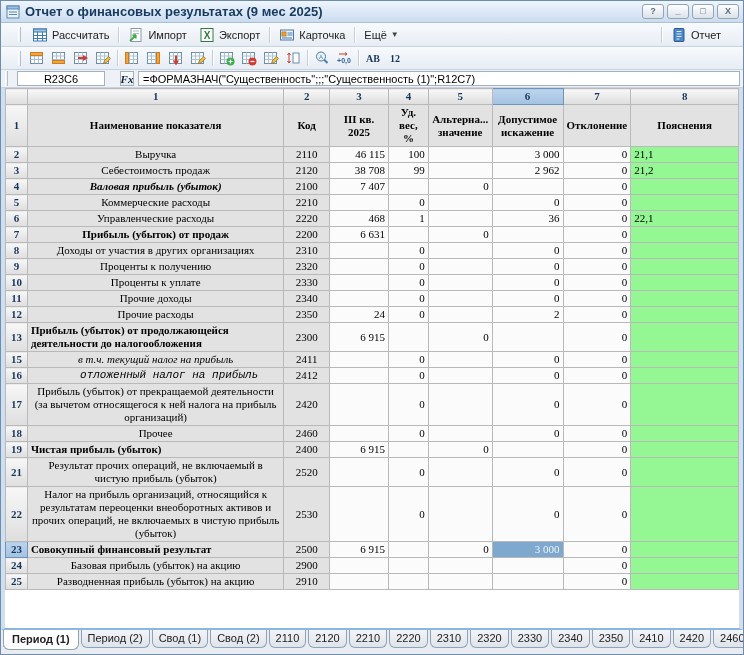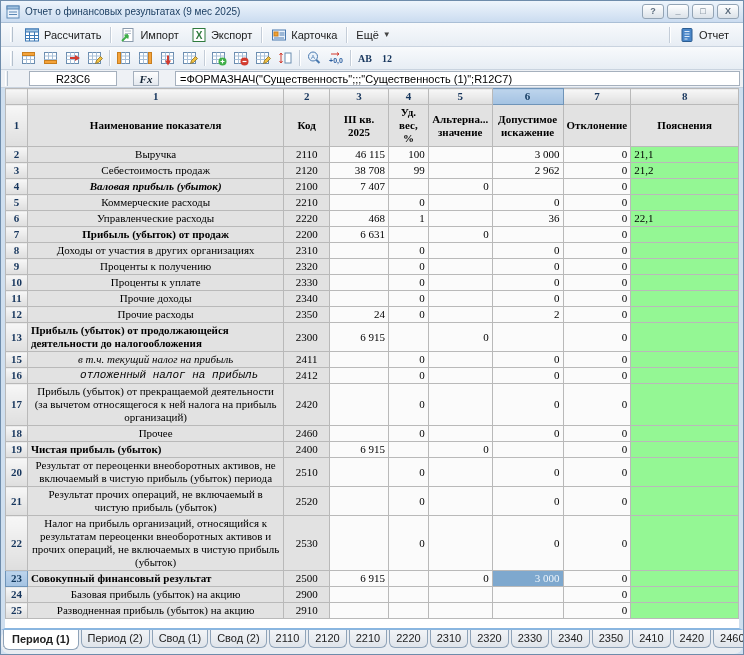--- a/index.html
+++ b/index.html
@@ -3,45 +3,45 @@
 <meta charset="utf-8">
 <style>
   html,body{margin:0;padding:0;background:#b9cadd;}
   *{box-sizing:border-box;}
   .window{width:744px;height:655px;border:1px solid #6e8cab;background:#d3e1f1;
           font-family:"Liberation Sans",sans-serif;display:flex;flex-direction:column;overflow:hidden;}
   
   .titlebar{height:22px;flex:0 0 22px;display:flex;align-items:center;padding:0 4px 0 5px;
             background:linear-gradient(#eef5fc,#cbdcf0);border-bottom:1px solid #aabfd6;}
   .title-icon{width:14px;height:14px;margin-right:5px;}
-  .titlebar .title{font-size:10px;font-weight:normal;color:#173a5e;flex:1;white-space:nowrap;overflow:hidden;}
+  .titlebar .title{font-size:13px;font-weight:bold;color:#173a5e;flex:1;white-space:nowrap;overflow:hidden;}
   .winbtn{width:22px;height:15px;margin-left:3px;border:1px solid #93a4b5;border-radius:3px;
           background:linear-gradient(#ffffff,#dbe2e9);font-size:9px;font-weight:bold;color:#5a6b7c;
           display:flex;align-items:center;justify-content:center;line-height:1;}
   
   .toolbar{display:flex;align-items:center;background:linear-gradient(#f8fafc,#e7edf4);
-           border-bottom:1px solid #c9d3df;padding:0 8px;}
+           border-bottom:1px solid #c9d3df;padding:0 16px;}
   .tb1{height:24px;flex:0 0 24px;}
   .tb2{height:23px;flex:0 0 23px;text-align:center;}
   .grip{width:3px;height:15px;border-left:1px solid #ffffff;border-right:1px solid #b4c0cd;margin:0 5px 0 1px;}
   .tbtn{display:flex;align-items:center;gap:4px;padding:2px 6px;border-radius:2px;font-size:11px;color:#222;white-space:nowrap;}
   .tsep{width:1px;height:16px;background:#c4cdd8;margin:0 3px;box-shadow:1px 0 0 #fff;}
   .spacer{flex:1;}
   .icon16{width:16px;height:16px;display:inline-block;}
   .fmtbtn{width:22px;height:19px;display:flex;align-items:center;justify-content:center;border-radius:2px;}
   .fmt-label{font-size:10px;font-weight:bold;color:#17365d;font-family:"Liberation Serif",serif;padding:0 3px;}
   .caret{font-size:8px;color:#444;}
   
   .fbar{height:18px;flex:0 0 18px;display:flex;align-items:center;background:#eef1f5;
-        border-bottom:1px solid #c9d3df;padding:0 3px;gap:16px;}
+        border-bottom:1px solid #c9d3df;padding:0 3px;gap:4px;}
   .cellref{width:88px;height:15px;background:#fff;border:1px solid #a5b0bd;font-size:11px;
            display:flex;align-items:center;justify-content:center;color:#000;}
-  .fxbtn{width:26px;height:15px;background:linear-gradient(#fdfdfd,#e4e9ef);border:1px solid #a5b0bd;
+  .fxbtn{width:14px;height:15px;background:linear-gradient(#fdfdfd,#e4e9ef);border:1px solid #a5b0bd;
          font-family:"Liberation Serif",serif;font-size:11px;font-weight:bold;font-style:italic;
-         display:flex;align-items:center;justify-content:center;color:#123;}
+         display:flex;align-items:center;justify-content:center;color:#123;margin-left:11px;}
   .formula{flex:1;height:15px;background:#fff;border:1px solid #a5b0bd;font-size:11px;
            display:flex;align-items:center;padding:0 4px;color:#000;white-space:nowrap;overflow:hidden;}
   
   .sheet{flex:1;background:#fff;border-left:4px solid #cfdfef;border-right:4px solid #cfdfef;
          overflow:hidden;border-bottom:2px solid #8ab6e0;}
   table.grid{border-collapse:collapse;table-layout:fixed;font-family:"Liberation Serif",serif;font-size:11px;color:#000;}
   table.grid td{border:1px solid #b9b9b9;padding:1px 3px;line-height:13px;overflow:hidden;}
   td.cn,td.rh{background:linear-gradient(#f7f7f7,#dedede);border-color:#9b9b9b;
               font-weight:bold;color:#17365d;text-align:center;padding:0 1px;}
   td.cn{height:13px;line-height:12px;}
@@ -52,21 +52,21 @@
   td.name.bi{font-weight:bold;font-style:italic;}
   td.name.b{font-weight:bold;}
   td.name.bc{font-weight:bold;text-align:left;}
   td.name.i{font-style:italic;}
   td.name.ii{font-style:italic;padding-left:30px;font-family:Liberation Mono, monospace;}
   td.code{background:#e2e2e2;text-align:center;}
   td.num{background:#fbfbfb;text-align:right;}
   td.note{background:#94f794;text-align:left;margin-top:16px;}
   td.selcell{background:#7ea8ce;color:#eef5fb;border:1px dotted #d9e6f2;text-align:right;}
   
-  .tabbar{flex:0 0 24px;background:#e9edf2;display:flex;align-items:flex-start;padding:0 0 0 6px;border-radius:9px;}
+  .tabbar{flex:0 0 24px;background:#e9edf2;display:flex;align-items:flex-start;padding:0 0 0 6px;}
   .tab-lead{width:12px;height:17px;border-right:1px solid #8fa3b8;transform:skewX(-24deg);margin-right:-5px;}
   .tab{font-size:11px;color:#222;background:linear-gradient(#f2f4f7,#dfe4ea);border:1px solid #8fa3b8;border-top:none;
        border-radius:0 0 6px 6px;padding:2px 6px 3px;margin-right:2px;white-space:nowrap;line-height:12px;}
   .tab.active{background:#ffffff;font-weight:bold;padding:3px 8px 4px;position:relative;z-index:2;}
 </style>
 </head>
 <body>
 
 <div class="window">
 
@@ -471,31 +471,20 @@
             <td class="note"></td>
           </tr>
           <tr>
             <td class="rh">19</td>
             <td class="name bc">Чистая прибыль (убыток)</td>
             <td class="code">2400</td>
             <td class="num">6 915</td>
             <td class="num"></td>
             <td class="num">0</td>
             <td class="num"></td>
-            <td class="num">0</td>
-            <td class="note"></td>
-          </tr>
-          <tr>
-            <td class="rh">20</td>
-            <td class="name n">Результат от переоценки внеоборотных активов, не включаемый в чистую прибыль (убыток) периода</td>
-            <td class="code">2510</td>
-            <td class="num"></td>
-            <td class="num">0</td>
-            <td class="num"></td>
-            <td class="num">0</td>
             <td class="num">0</td>
             <td class="note"></td>
           </tr>
           <tr>
             <td class="rh">21</td>
             <td class="name n">Результат прочих операций, не включаемый в чистую прибыль (убыток)</td>
             <td class="code">2520</td>
             <td class="num"></td>
             <td class="num">0</td>
             <td class="num"></td>

